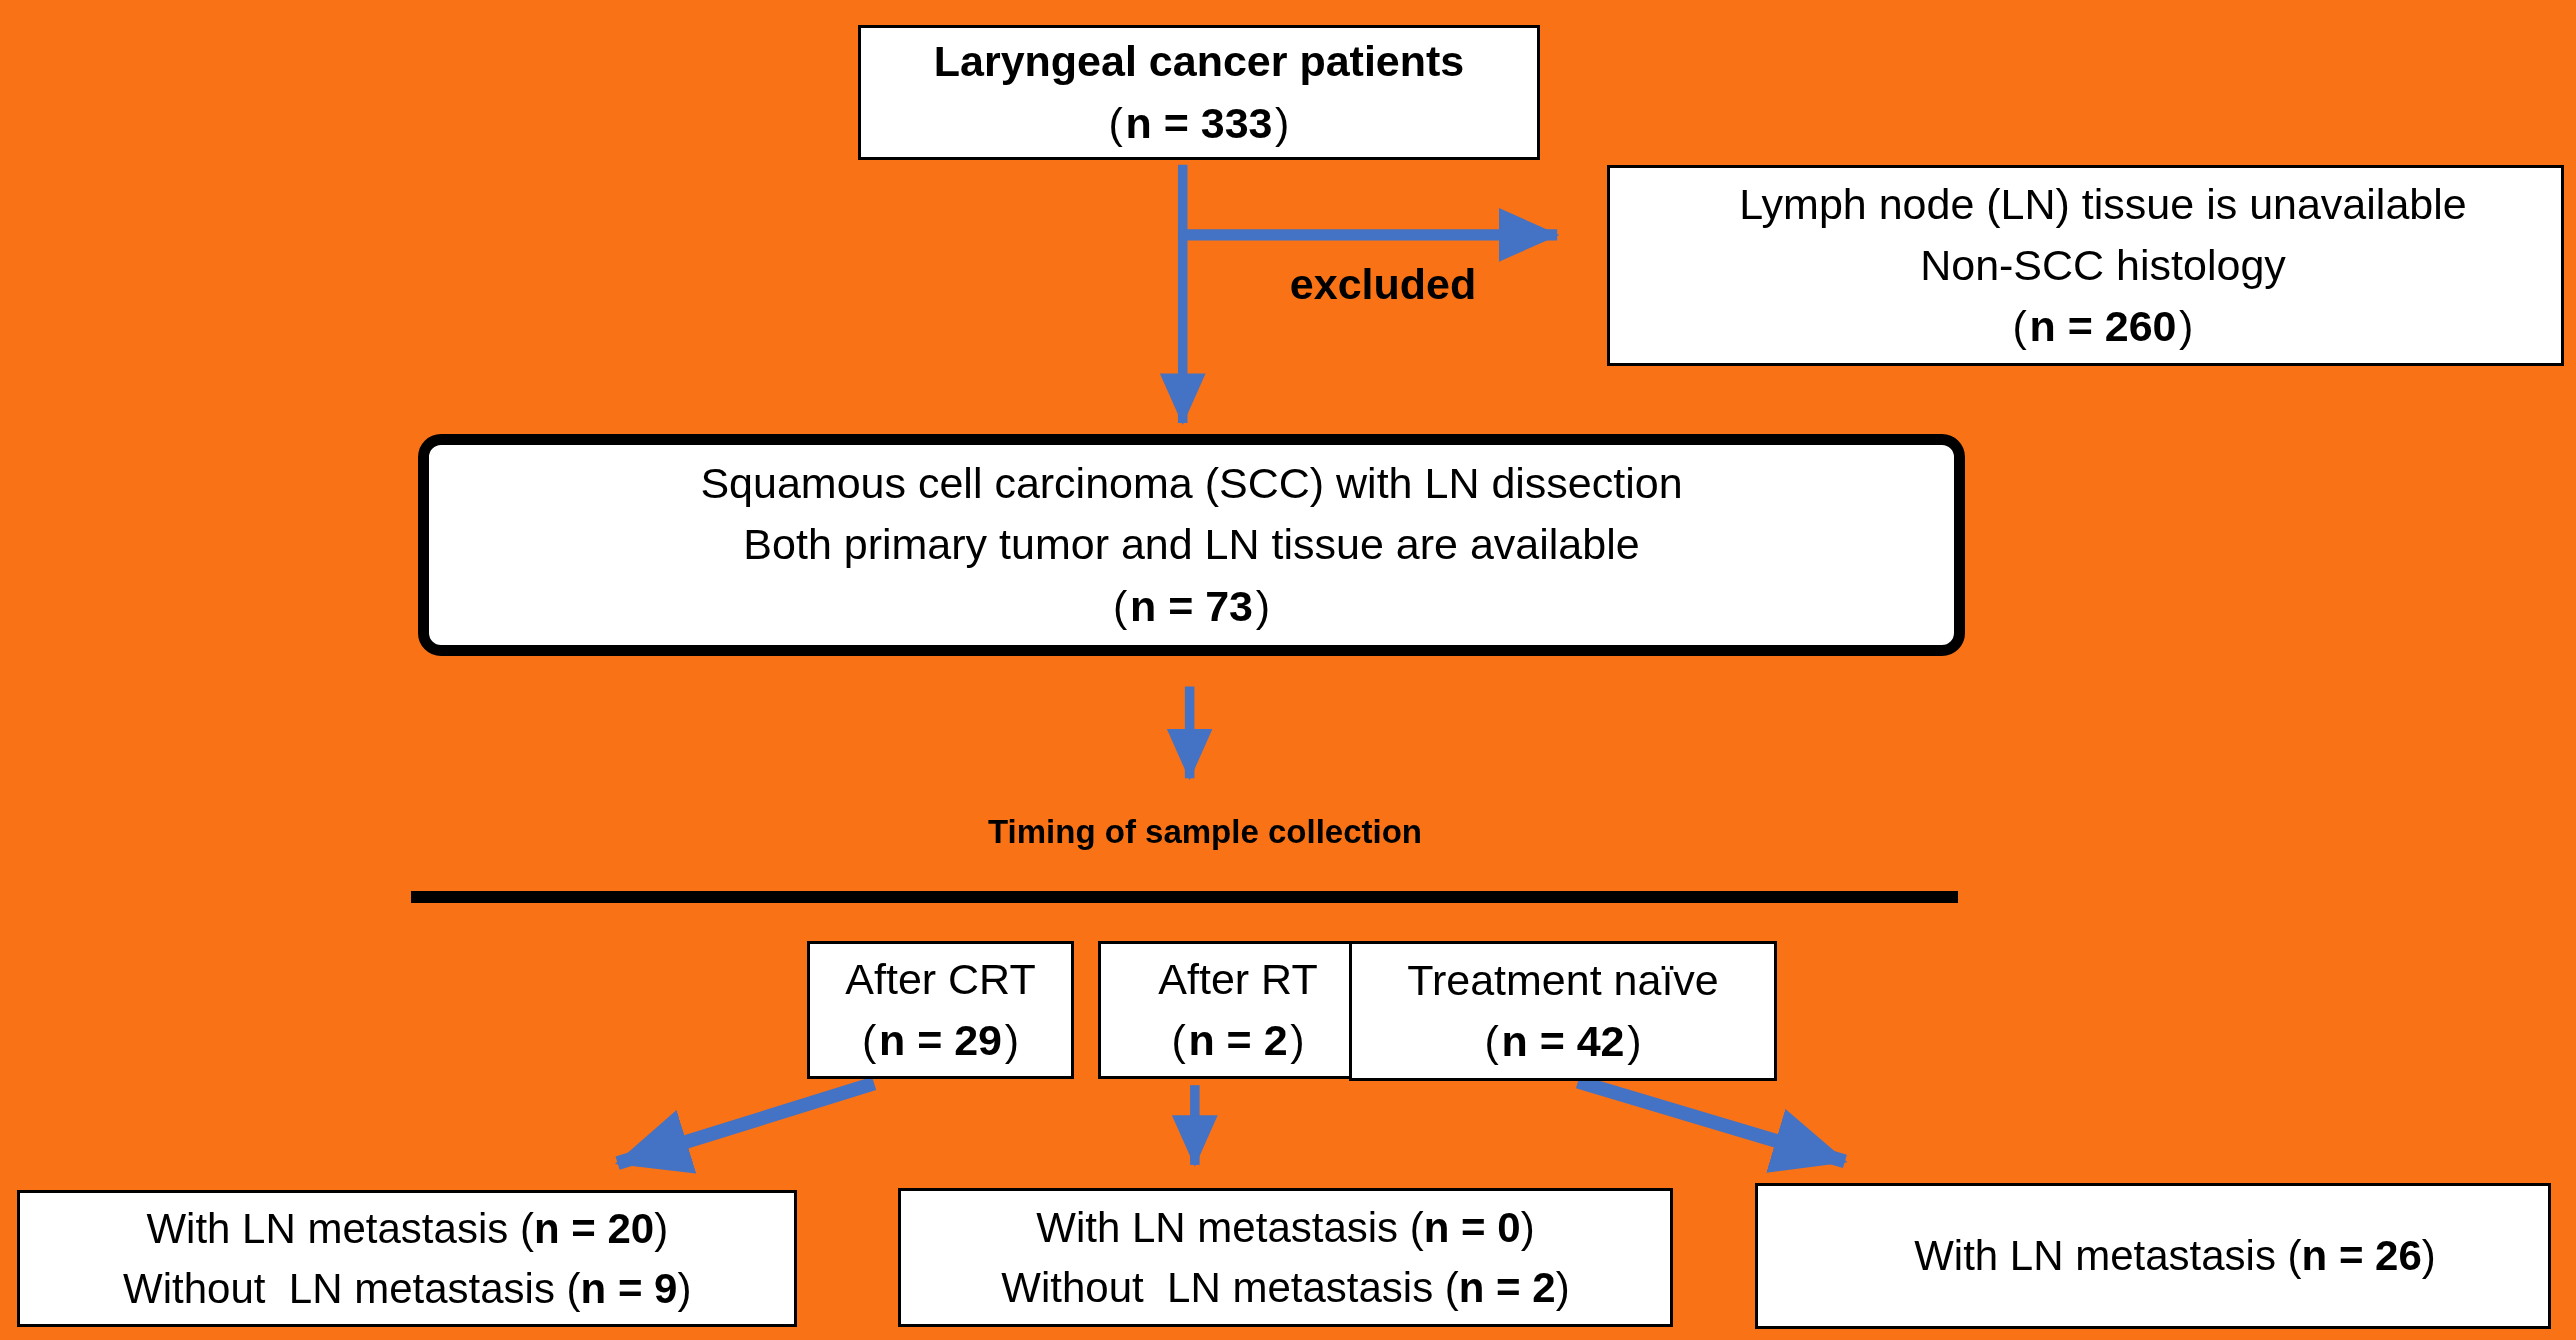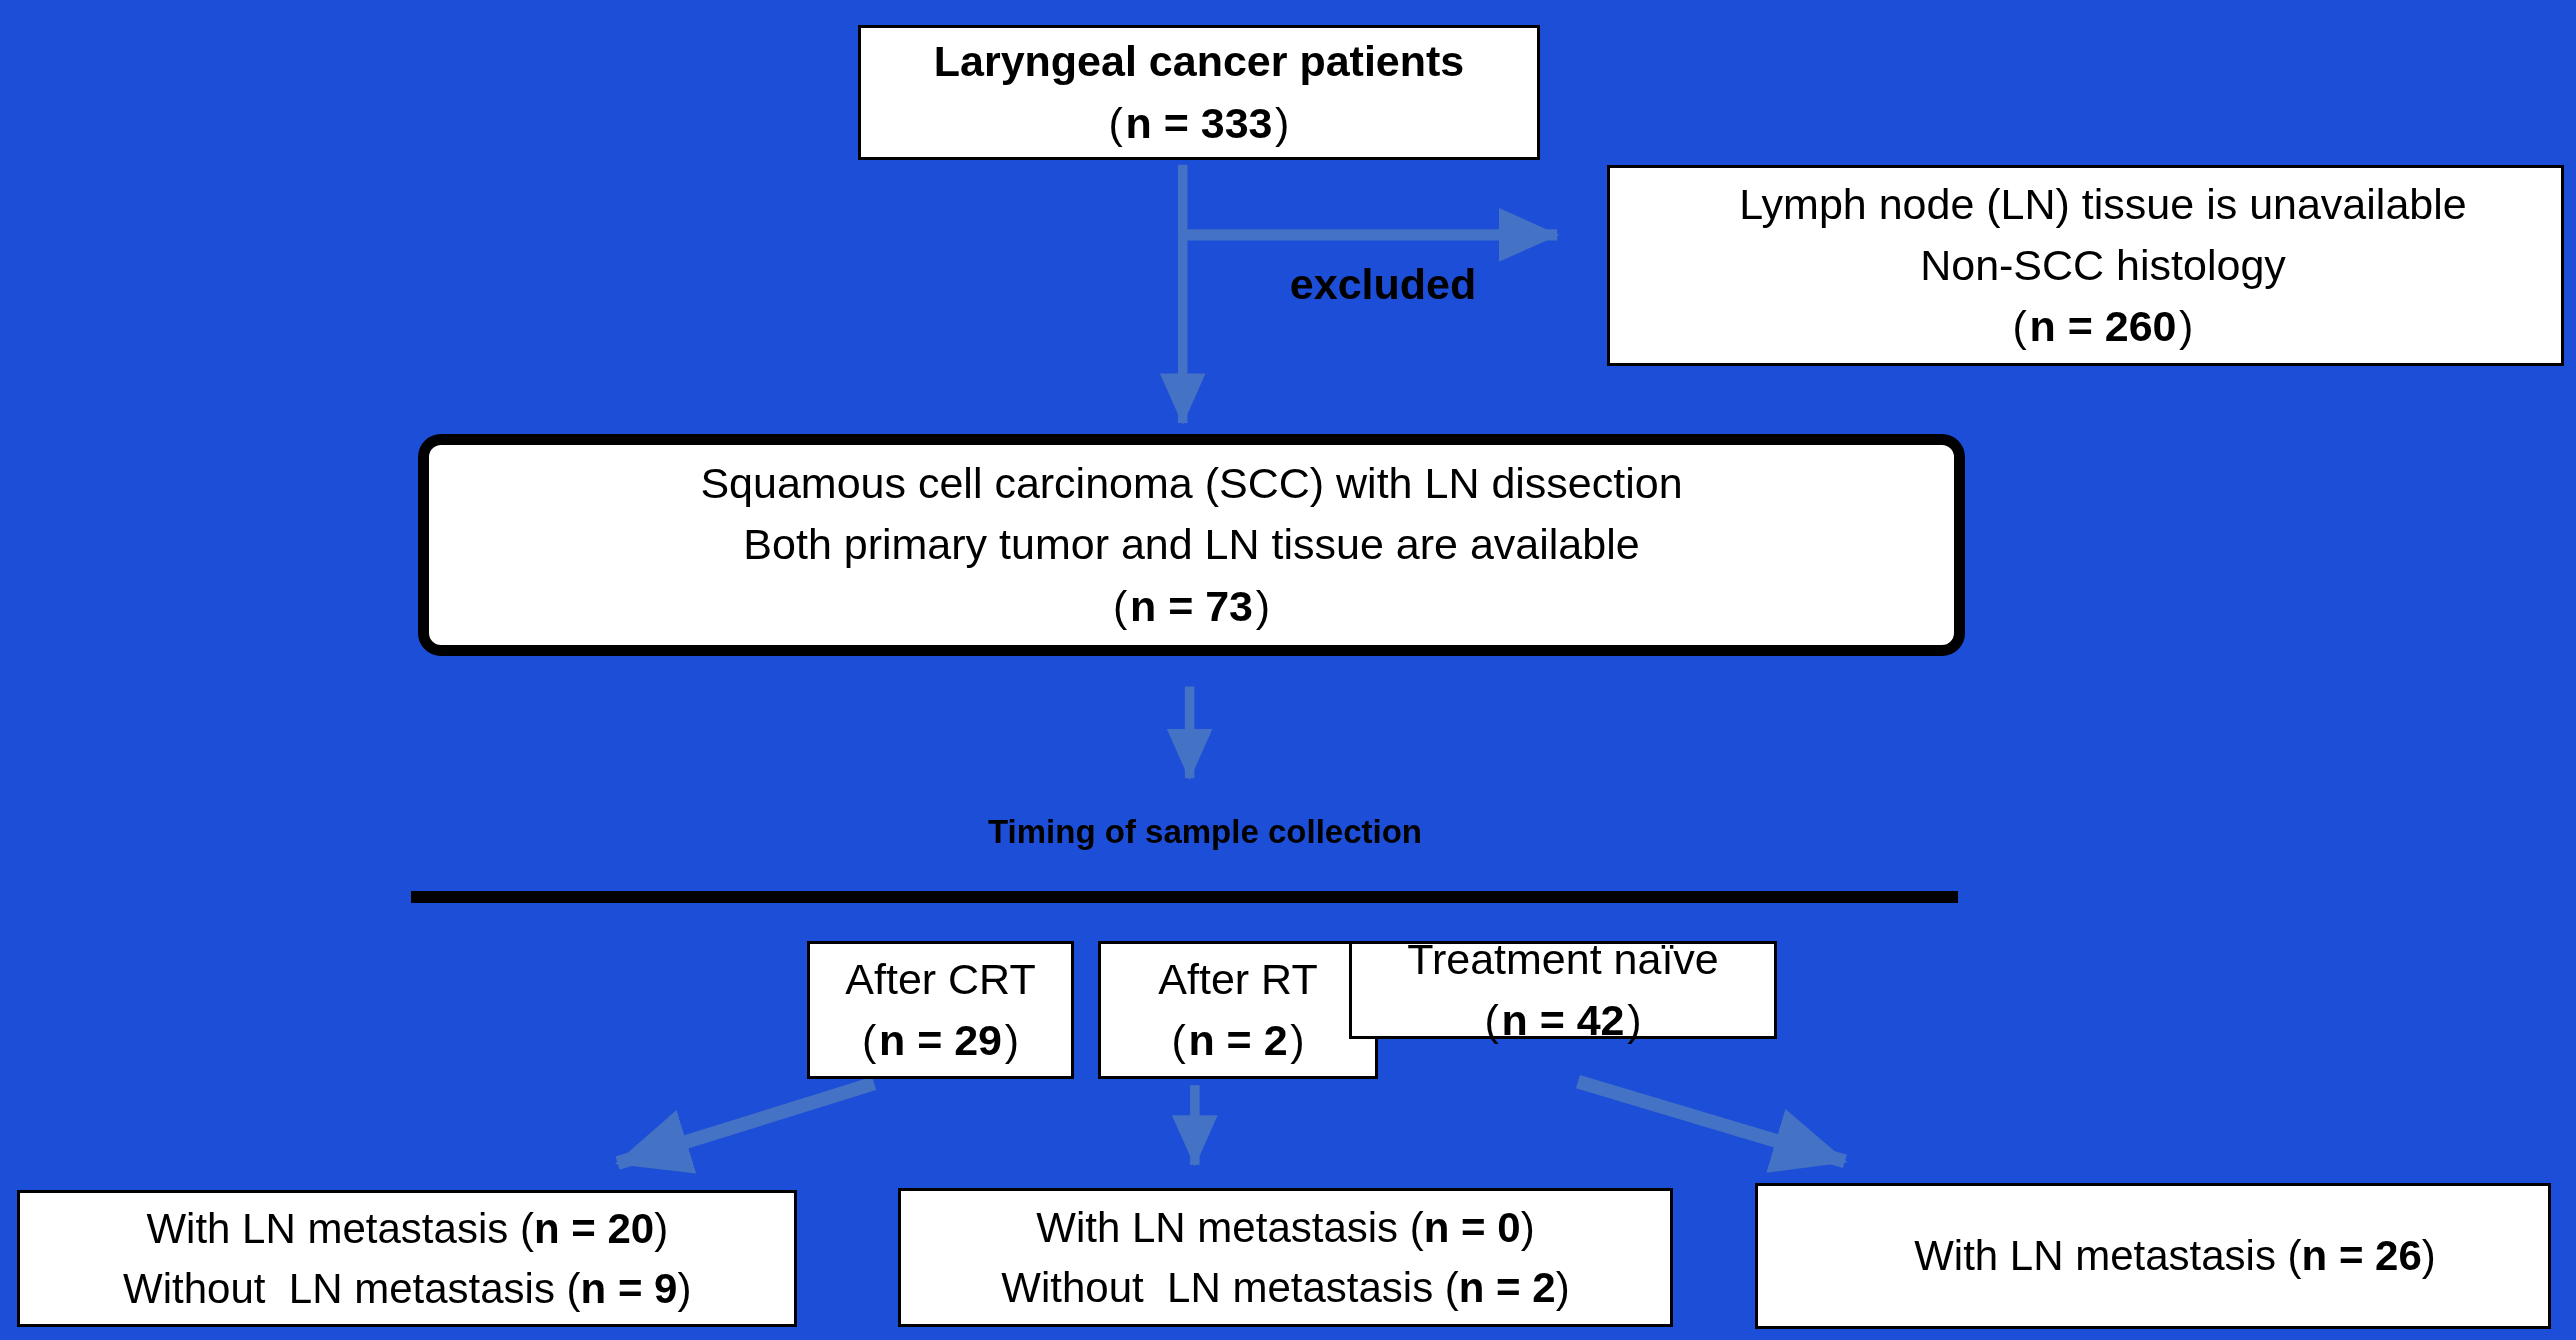--- a/index.html
+++ b/index.html
@@ -1,20 +1,20 @@
 <!DOCTYPE html>
 <html style="font-size:14px"><head>
 <meta charset="utf-8">
 <style>
   html, body { margin: 0; padding: 0; background: #ffffff; }
   .canvas {
     position: relative;
     width: 2576px;
     height: 1340px;
-    background: #1d4ed8;
+    background: #f97316;
     font-family: "Liberation Sans", sans-serif;
     color: #000000;
     overflow: hidden;
   }
   svg.arrow-layer {
     position: absolute;
     left: 0; top: 0;
     width: 2576px; height: 1340px;
   }
   .box {
@@ -57,21 +57,21 @@
   }
 
   #timing-divider {
     position: absolute;
     left: 411px; top: 891px; width: 1547px; height: 12px;
     background: #000000;
   }
 
   #timing-after-crt  { left: 807px;  top: 941px; width: 267px; height: 138px; }
   #timing-after-rt   { left: 1078px; top: 941px; width: 280px; height: 138px; margin-left: 20px; }
-  #timing-naive      { left: 1349px; top: 941px; width: 428px; height: 98px; }
+  #timing-naive      { left: 1349px; top: 941px; width: 428px; height: 140px; }
 
   #outcome-crt   { left: 17.3px;   top: 1190px; width: 780px; height: 137px; font-size: 42px; }
   #outcome-rt    { left: 898px; top: 1188px; width: 775px; height: 139px; font-size: 42px; }
   #outcome-naive { left: 1755px; top: 1183px; width: 796px; height: 146px; font-size: 42px; padding-left: 44px; }
 </style>
 </head>
 <body>
 
 <div class="canvas">
 

